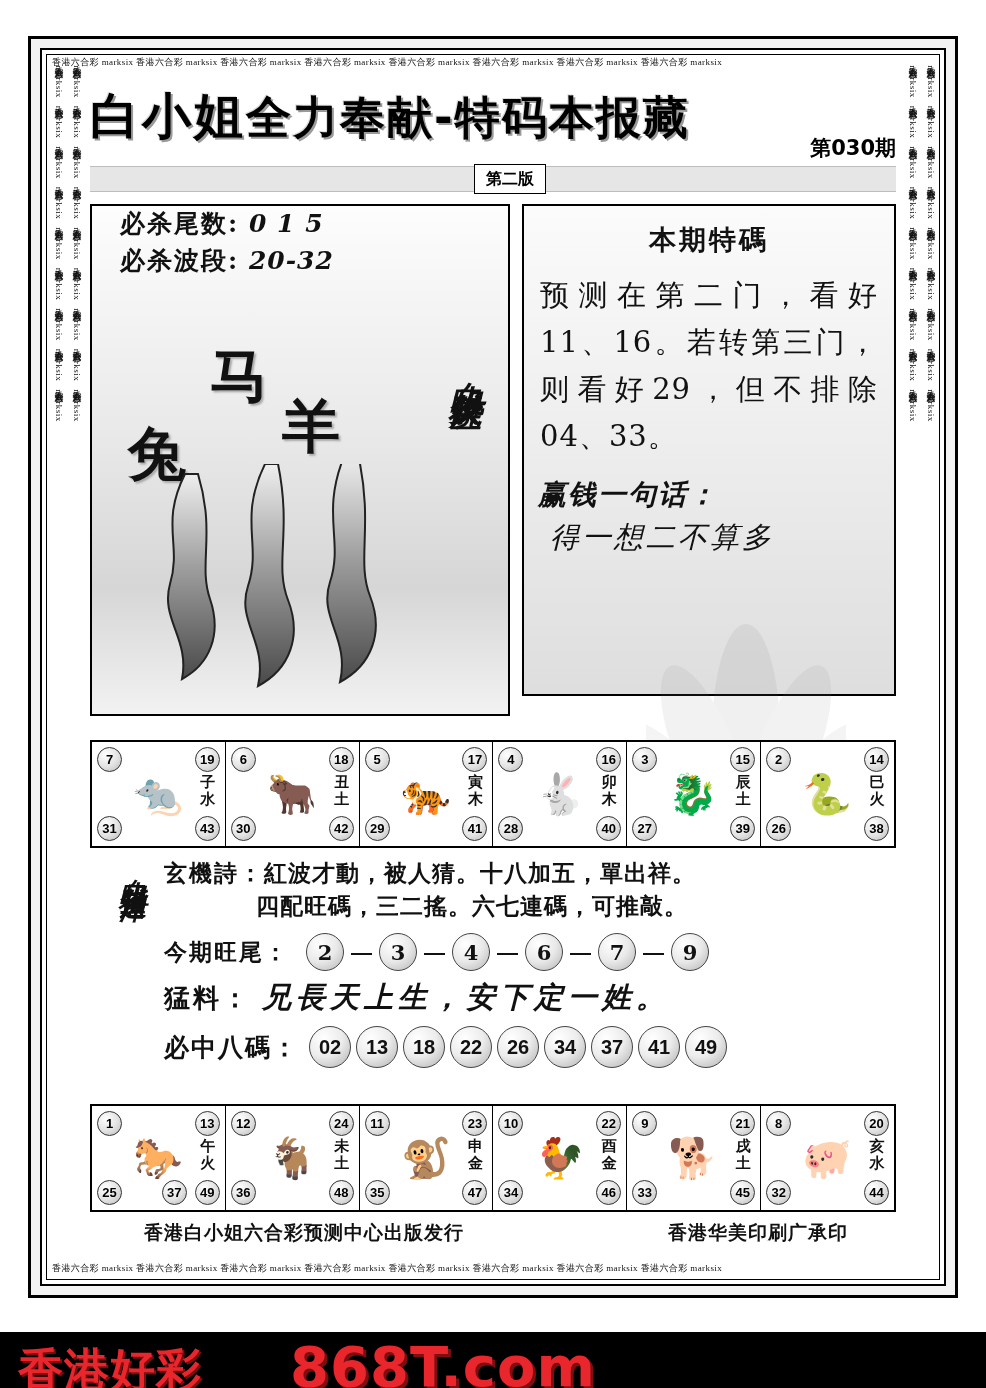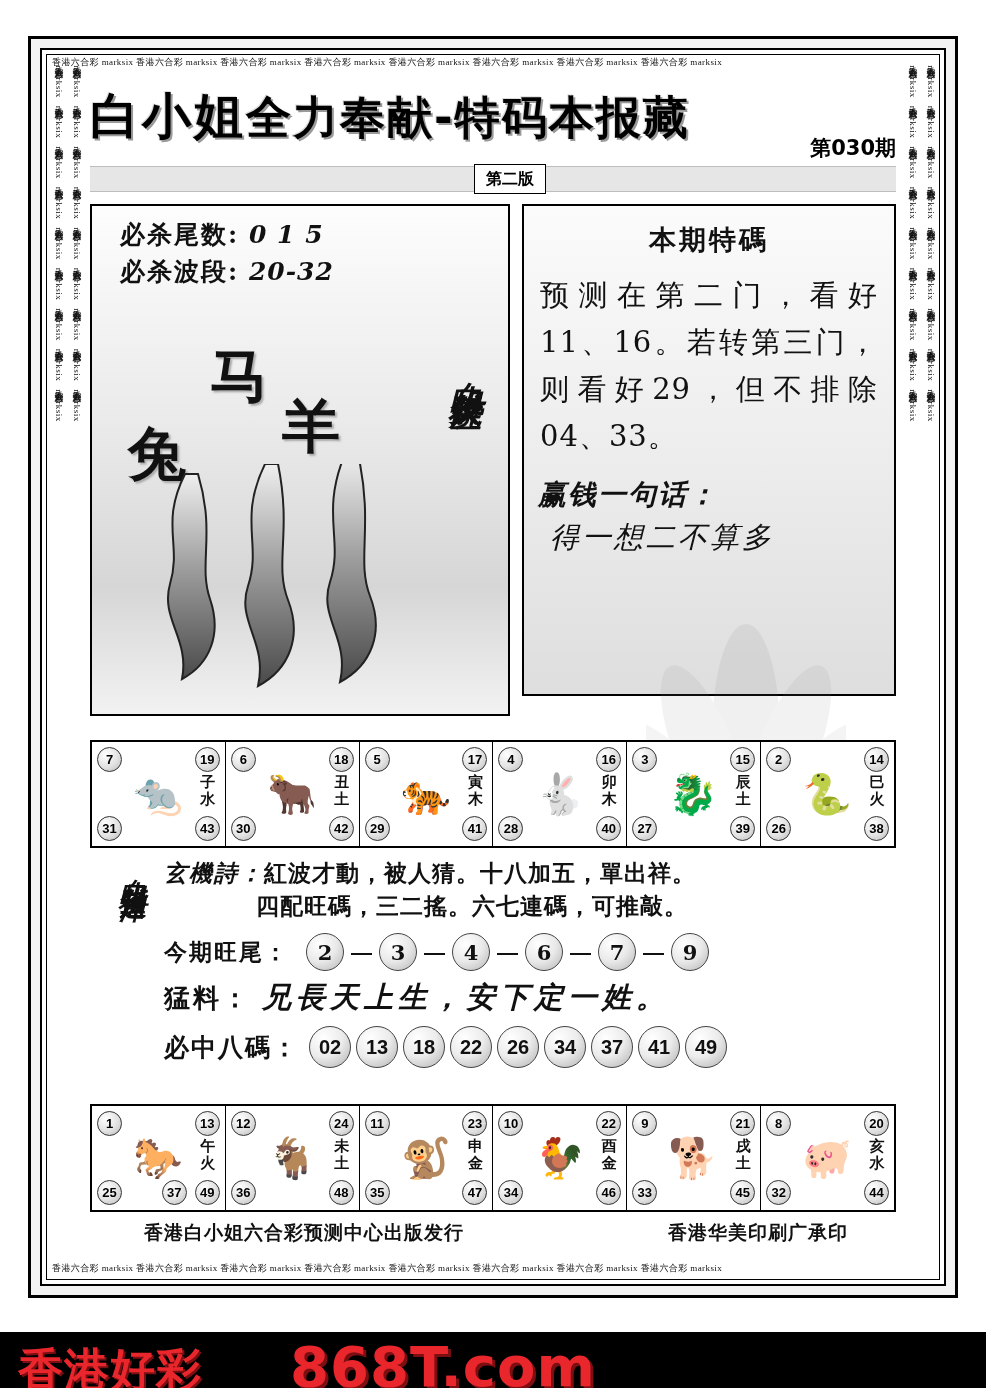--- a/index.html
+++ b/index.html
@@ -150,21 +150,21 @@
   .kill-line {
     font-family: "DejaVu Serif", serif;
     font-weight: bold;
     font-size: 25px;
     color: #111;
     margin: 0 0 4px 28px;
     font-style: italic;
     letter-spacing: 1px;
   }
   .kill-line .lbl { font-style: normal; letter-spacing: 2px; }
-  .kill-wrap { padding-top: 12px; }
+  .kill-wrap { padding-top: 1px; }
 
   .zodiac-big {
     position: absolute;
     font-family: "DejaVu Sans", sans-serif;
     font-weight: bold;
     color: #111;
     text-shadow: 2px 2px 2px #aaa;
   }
   .z-ma  { left: 118px; top: 132px; font-size: 58px; }
   .z-yang{ left: 190px; top: 182px; font-size: 58px; }
@@ -315,21 +315,21 @@
     position: absolute;
     left: 74px; top: 4px;
     width: 732px;
     font-family: "DejaVu Serif", serif;
     font-size: 23px;
     line-height: 33px;
     font-weight: bold;
     color: #111;
     letter-spacing: 1px;
   }
-  .poem .lbl { letter-spacing: 2px; font-style: italic; }
+  .poem .lbl { letter-spacing: 2px; }
   .poem .l2 { margin-left: 92px; display: block; }
 
   .tail-row {
     position: absolute;
     left: 74px; top: 78px;
     width: 732px; height: 44px;
     display: flex;
     align-items: center;
   }
   .tail-label {

